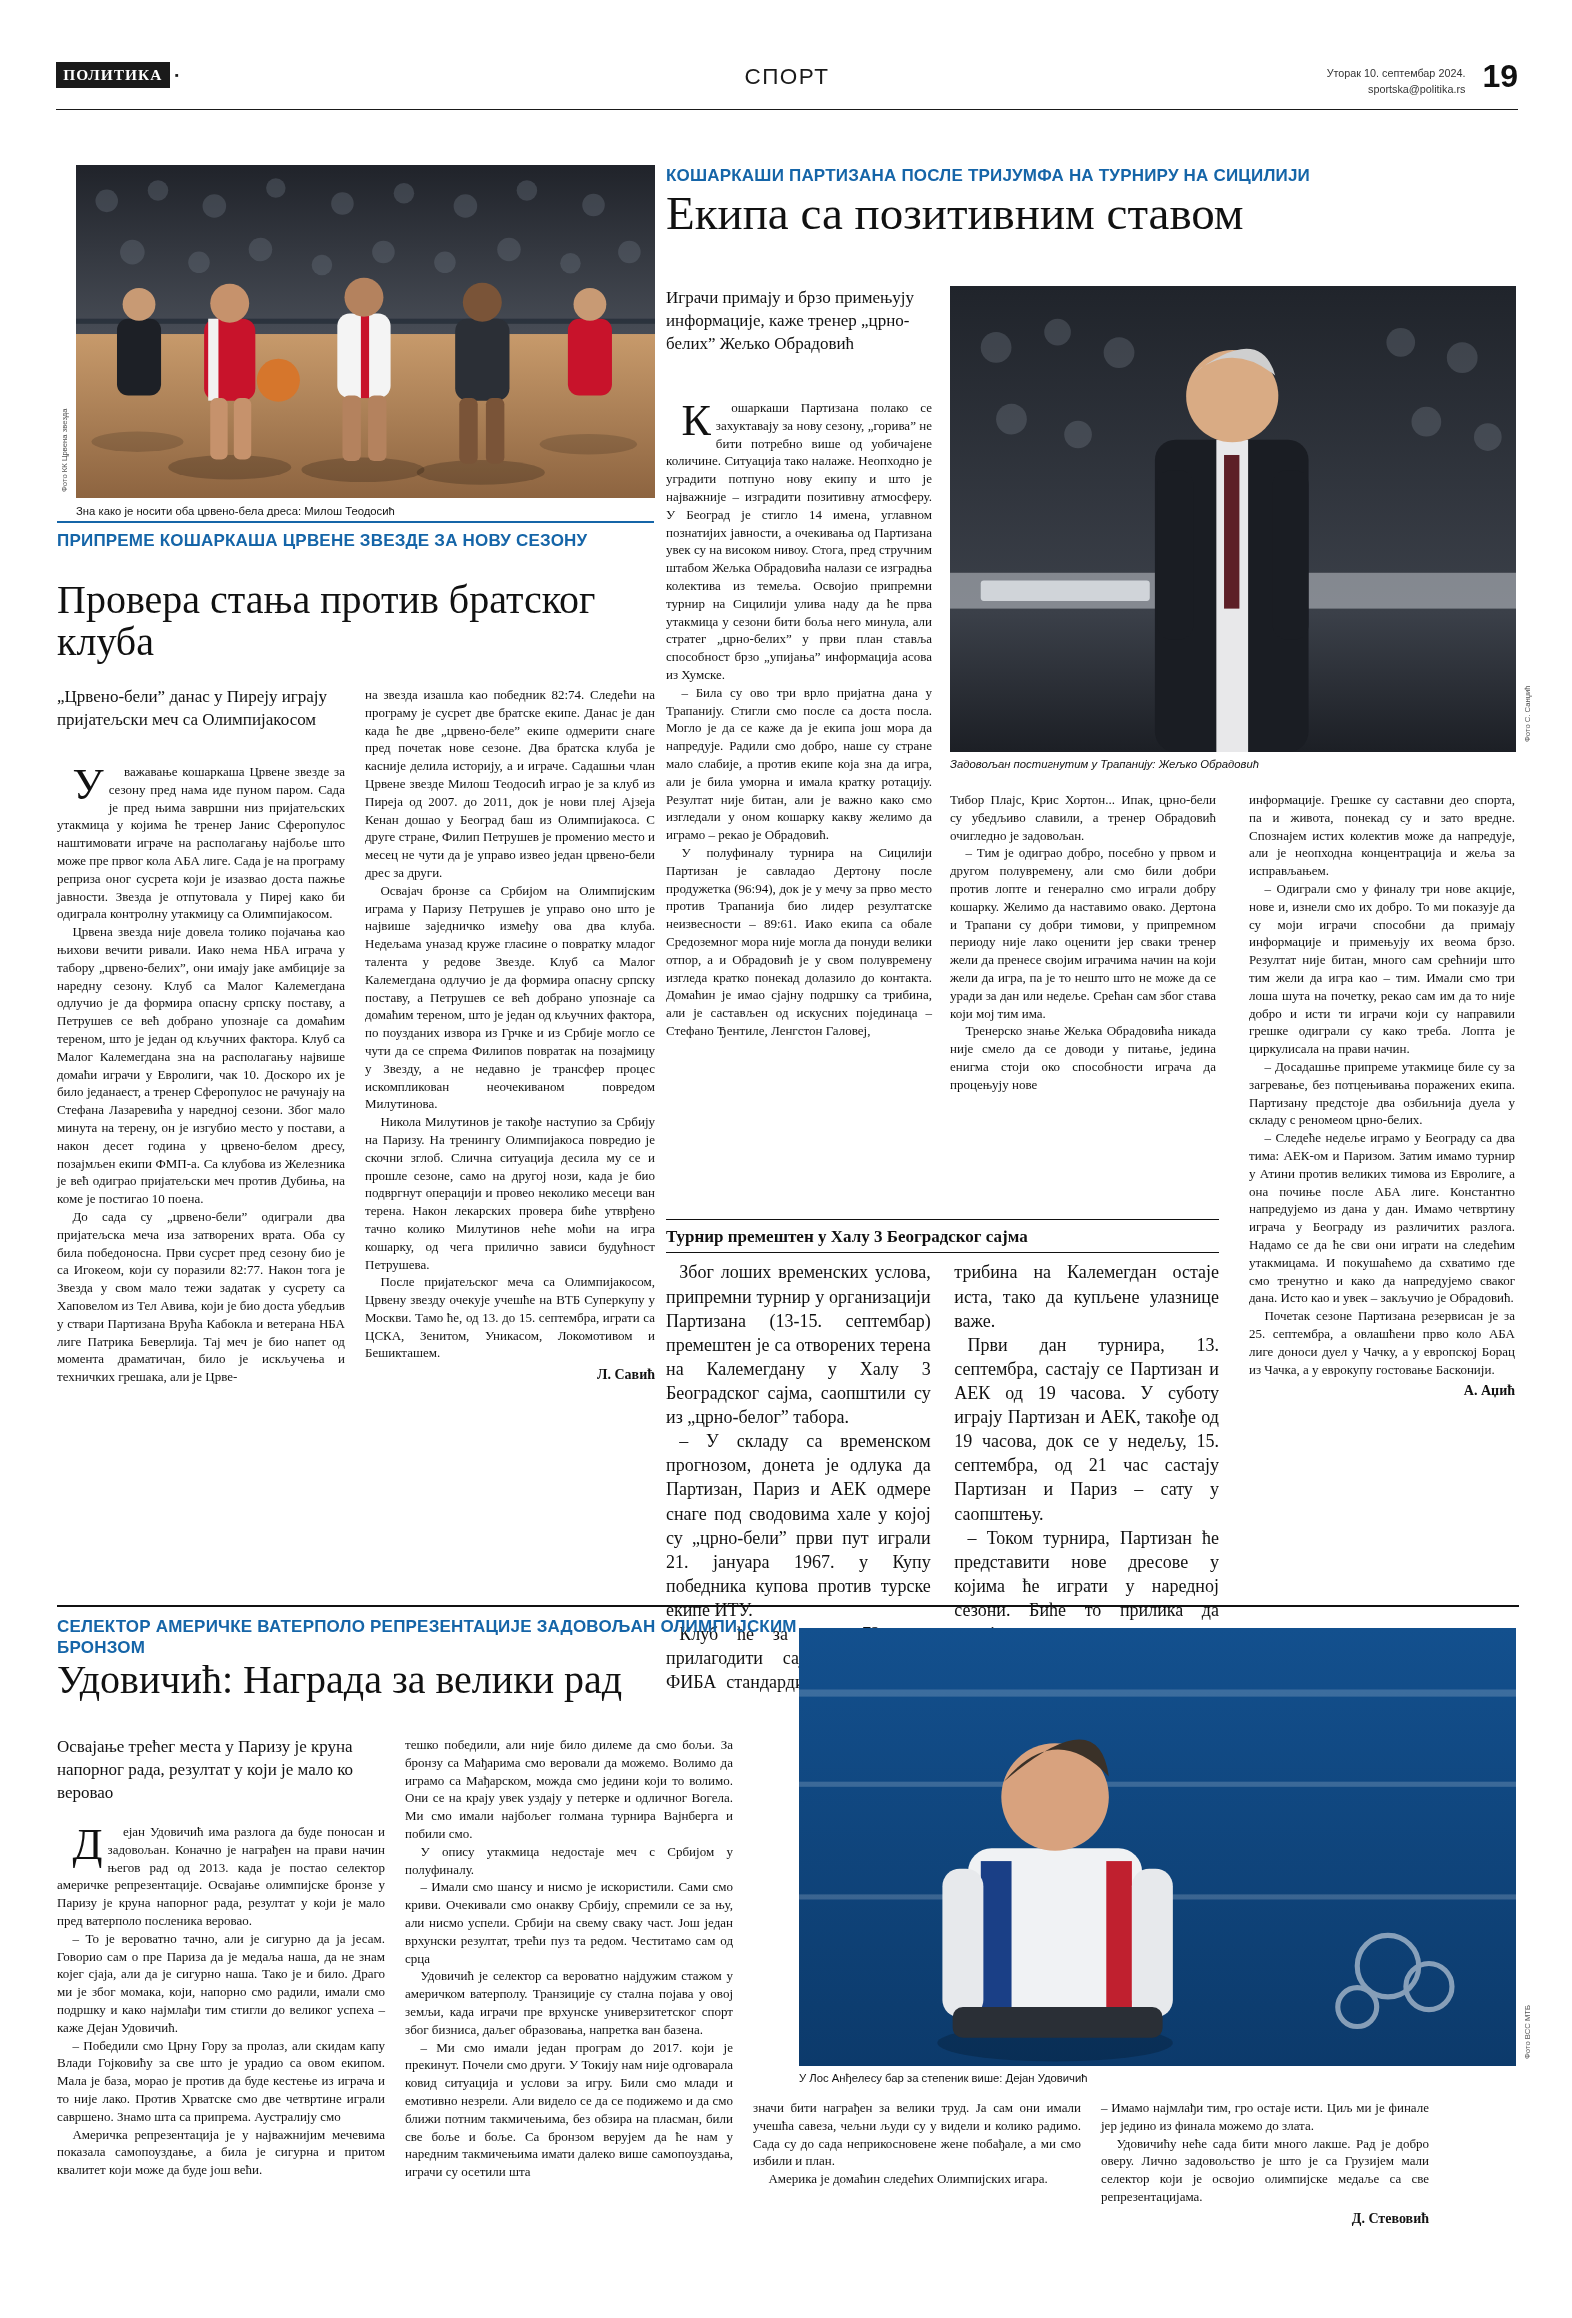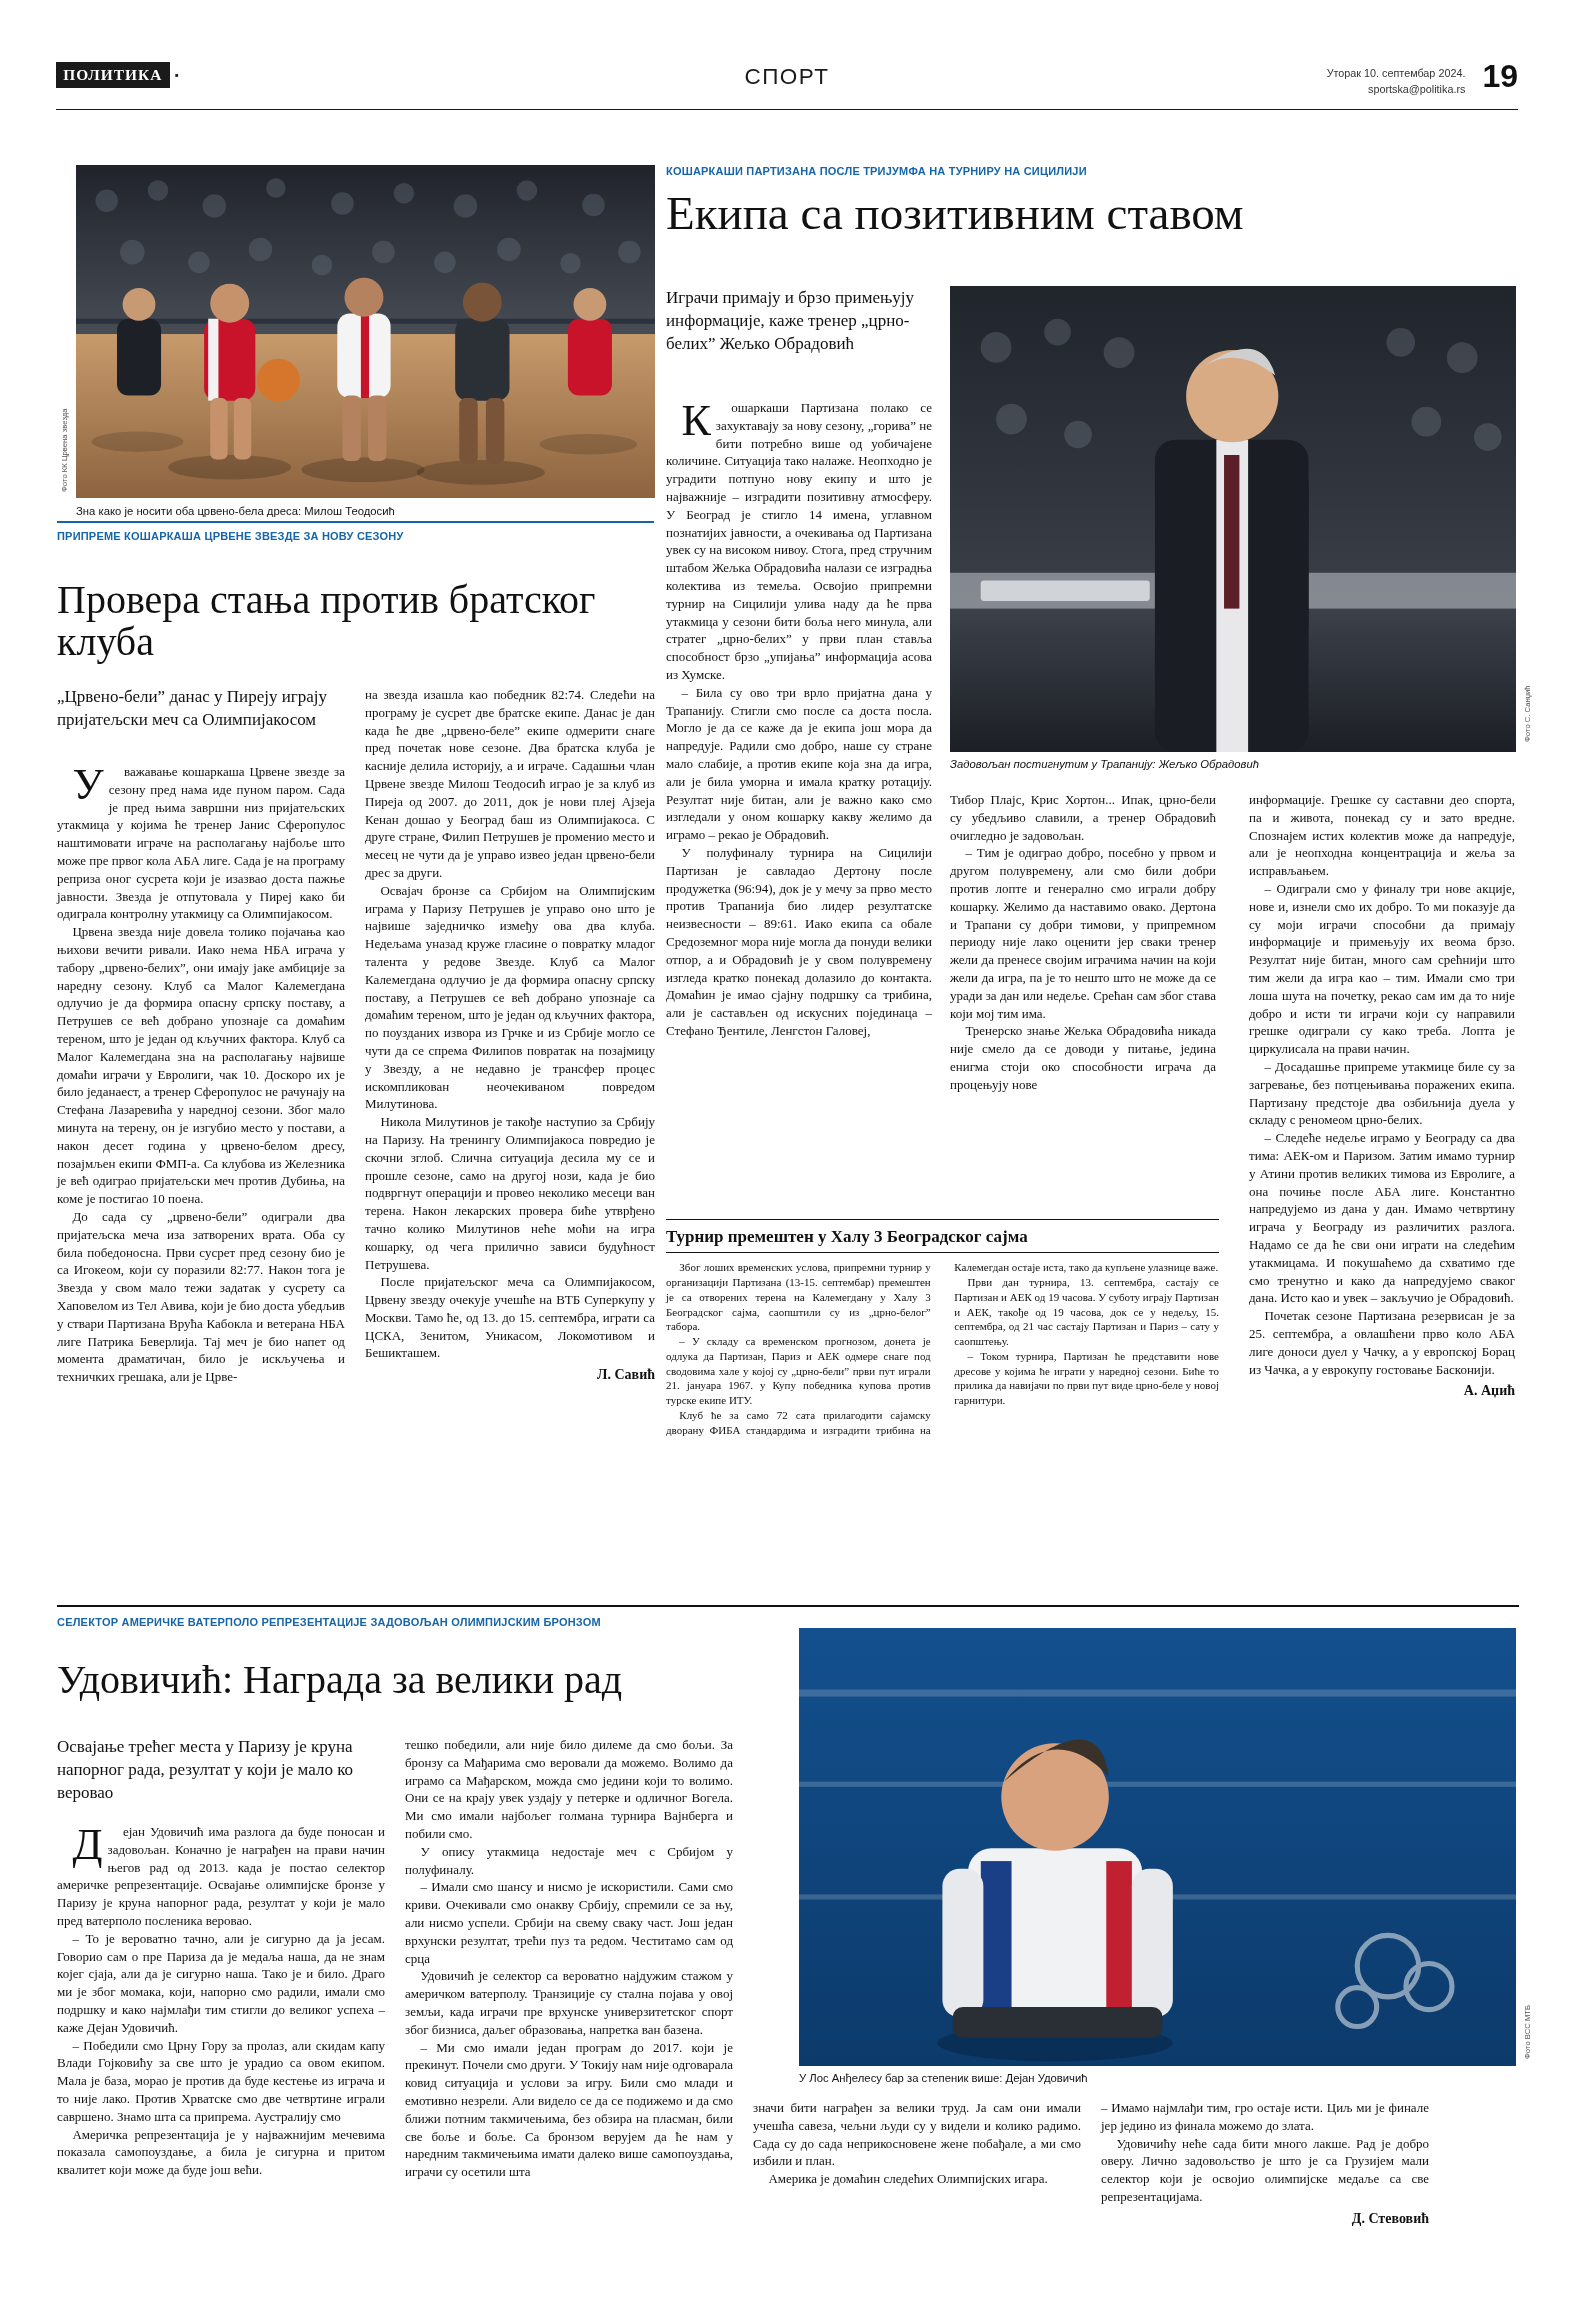--- a/index.html
+++ b/index.html
@@ -43,21 +43,21 @@
     position: absolute; right: 0; top: 0; display:flex; align-items:flex-start; gap: 17px;
   }
   .mast-meta { text-align: right; font-size: 10.8px; line-height: 1.5; color:#333;
     font-family:"Liberation Sans", sans-serif; padding-top: 4.1px;}
   .page-num { font-size: 32px; font-weight: bold; font-family:"Liberation Sans", sans-serif;
     line-height: 0.95; color:#111; }
 
   
   .kicker {
     font-family:"Liberation Sans", sans-serif;
-    color:#1565a8; font-weight:bold; font-size: 11px; line-height:1.25;
+    color:#1565a8; font-weight:bold; font-size: 17px; line-height:1.25;
     letter-spacing: 0.2px;
   }
   .headline {
     font-family:"Liberation Serif", serif;
     font-size: 40px; line-height: 1.04; font-weight: normal; color:#111;
     margin: 5.1px 0 0 0;
   }
   .headline.big { font-size: 47px; }
   .standfirst {
     font-family:"Liberation Serif", serif;
@@ -115,21 +115,21 @@
   #art-partizan-c2 { position:absolute; left:950px; top: 791px; width: 266px; }
   #art-partizan-c3 { position:absolute; left:1249px; top: 791px; width: 266px; }
 
   
   #box-turnir { position:absolute; left:666px; top: 1219px; width: 553px; }
   #box-turnir .box-title {
     font-family:"Liberation Serif", serif; font-size: 17px; font-weight: bold; color:#111;
     padding: 7.2px 0 5.1px 0;
   }
   #box-turnir .box-body { columns: 2; column-gap: 23.6px; }
-  #box-turnir .box-body p { font-size: 11px; line-height: 1.34; text-align: justify; text-indent: 13.3px; margin:0;}
+  #box-turnir .box-body p { font-size: 18px; line-height: 1.34; text-align: justify; text-indent: 13.3px; margin:0;}
 
   
   #art-udo-sep { position:absolute; left:57px; top: 1605px; width: 1462px; height:1.5px; background:#111; }
   #art-udo-kicker { position:absolute; left:57px; top: 1616px; width: 742px; }
   #art-udo-head { position:absolute; left:57px; top: 1654px; width: 799px; }
   #art-udo-stand { position:absolute; left:57px; top: 1736px; width: 328px; }
   #art-udo-c1 { position:absolute; left:57px; top: 1823px; width: 328px; }
   #art-udo-c2 { position:absolute; left:405px; top: 1736px; width: 328px; }
   #art-udo-c3 { position:absolute; left:753px; top: 2099px; width: 328px; }
   #art-udo-c4 { position:absolute; left:1101px; top: 2099px; width: 328px; }

